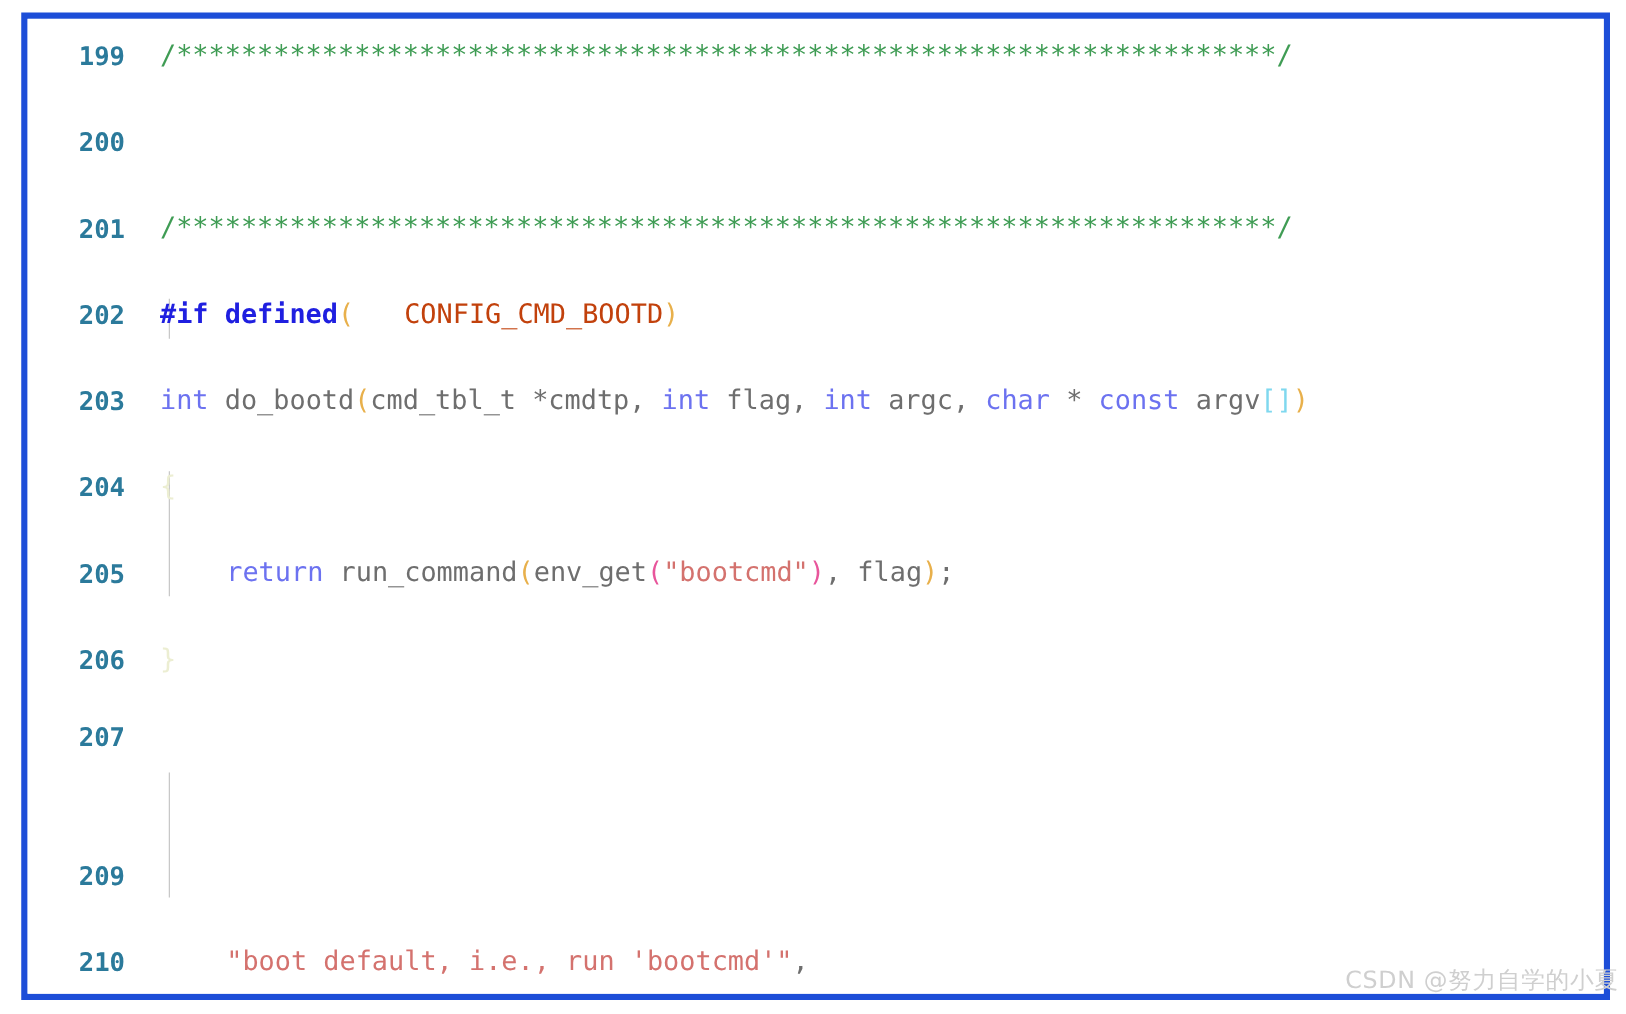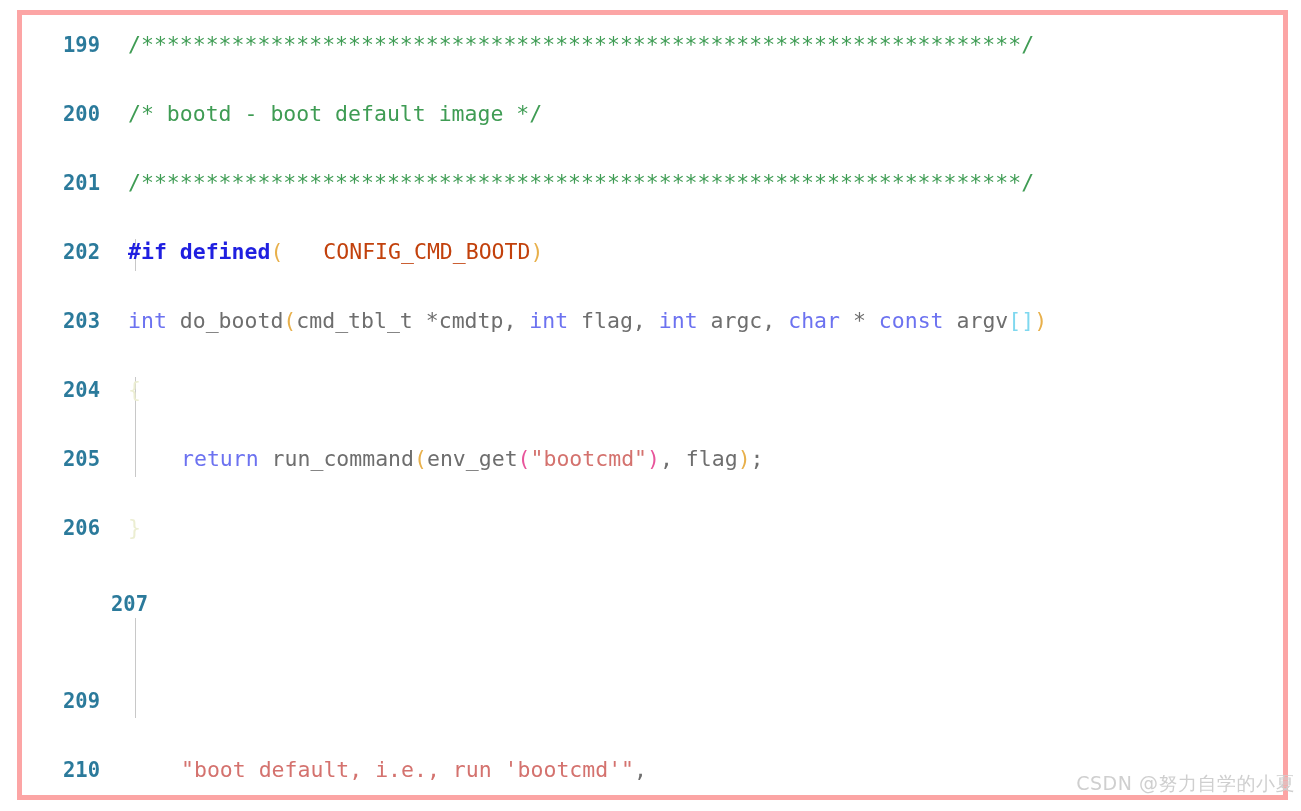--- a/index.html
+++ b/index.html
@@ -22,21 +22,21 @@
     background: #ffffff;
   }
 
   
   #code-frame {
     position: absolute;
     left: 17px;
     top: 10px;
     width: 1271px;
     height: 790px;
-    border: 5px solid #fca5a5;
+    border: 5px solid #1d4ed8;
     box-sizing: border-box;
     background: #ffffff;
     overflow: hidden;
   }
 
   #code-surface {
     position: relative;
     width: 100%;
     height: 100%;
     background: #ffffff;
@@ -115,21 +115,20 @@
       <div class="guide" style="left:113px; top:362px; height:100px;"></div>
       <div class="guide" style="left:113px; top:603px; height:100px;"></div>
 
       <div class="code-line" style="top:13px;">
         <span class="ln">199</span>
         <span class="src"><span class="t-comment">/********************************************************************/</span></span>
       </div>
 
       <div class="code-line" style="top:47.5px;">
         <span class="ln">200</span>
-        <span class="src"><span class="t-comment">/*</span><span class="t-comment"> bootd - boot default image </span><span class="t-comment">*/</span></span>
       </div>
 
       <div class="code-line" style="top:82px;">
         <span class="ln">201</span>
         <span class="src"><span class="t-comment">/********************************************************************/</span></span>
       </div>
 
       <div class="code-line" style="top:116.5px;">
         <span class="ln">202</span>
         <span class="src"><span class="t-keyword">#if defined</span><span class="t-paren1">(</span><span class="t-ident">CONFIG_CMD_BOOTD</span><span class="t-paren1">)</span></span>
@@ -148,21 +147,21 @@
       <div class="code-line" style="top:220px;">
         <span class="ln">205</span>
         <span class="src" style="left:159px;"><span class="t-type">return</span><span class="t-plain"> run_command</span><span class="t-paren1">(</span><span class="t-plain">env_get</span><span class="t-paren2">(</span><span class="t-string">"bootcmd"</span><span class="t-paren2">)</span><span class="t-plain">, flag</span><span class="t-paren1">)</span><span class="t-plain">;</span></span>
       </div>
 
       <div class="code-line" style="top:254.5px;">
         <span class="ln">206</span>
         <span class="src"><span class="t-brace">}</span></span>
       </div>
 
-      <div class="code-line" style="top:296px;margin-left:48px;">
+      <div class="code-line" style="top:282px;">
         <span class="ln">207</span>
         <span class="src"></span>
       </div>
 
 
       <div class="code-line" style="top:358px;">
         <span class="ln">209</span>
       </div>
 
       <div class="code-line" style="top:392.5px;">

